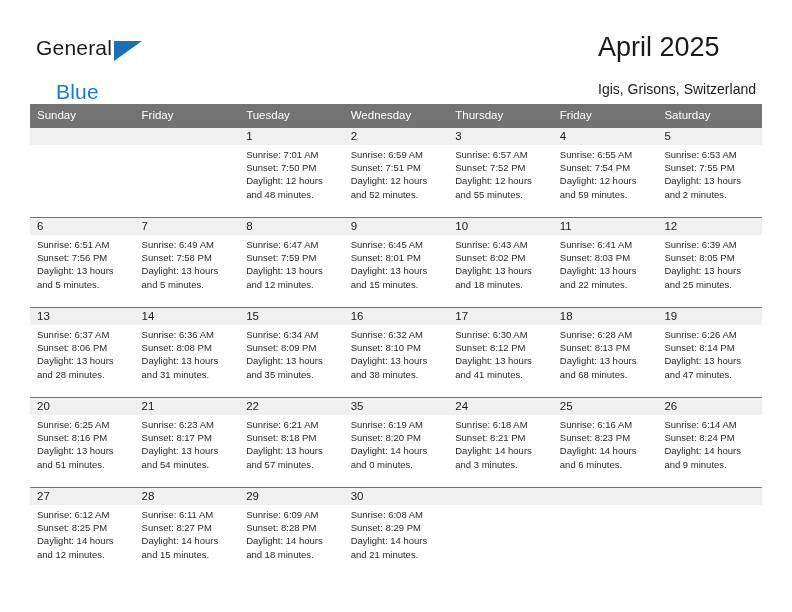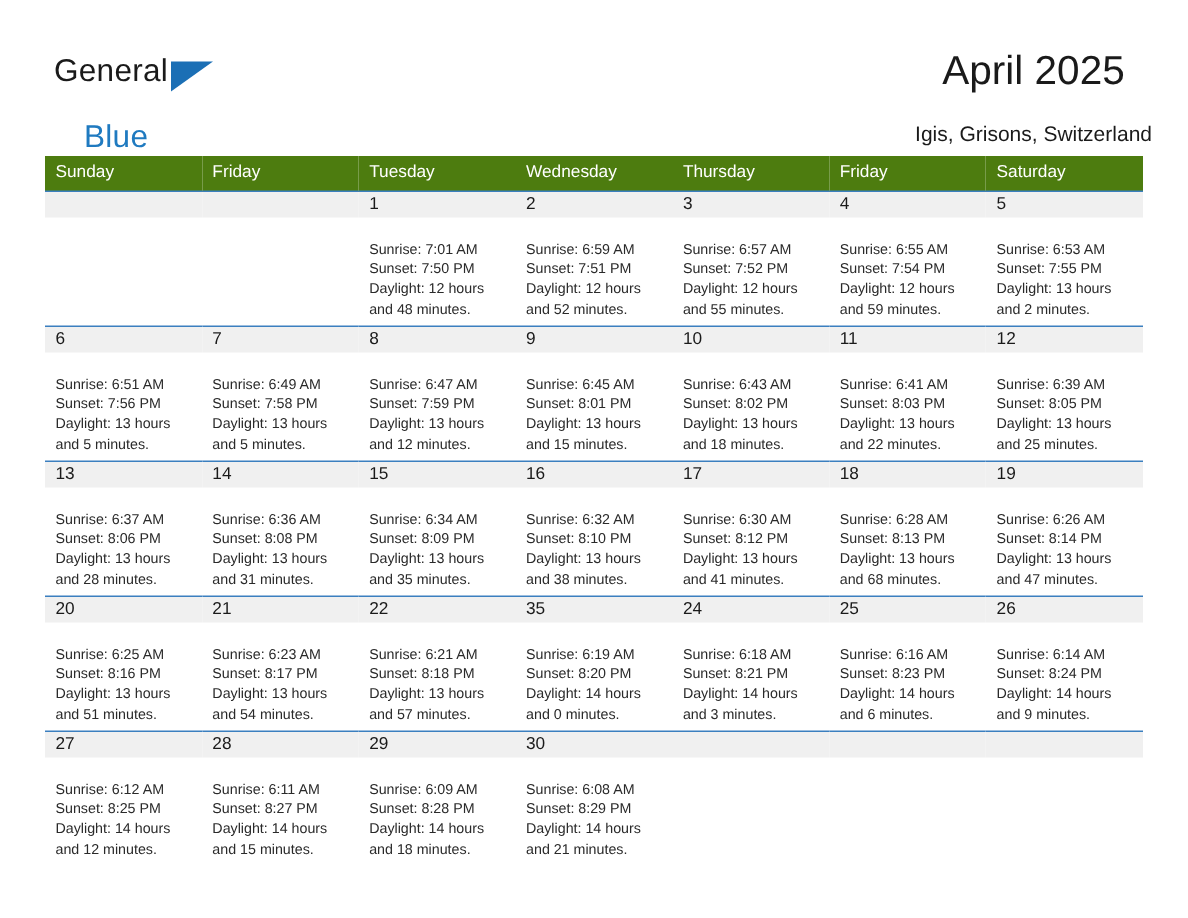--- a/index.html
+++ b/index.html
@@ -63,23 +63,23 @@
     left: 78px;
     top: 5px;
     width: 0;
     height: 0;
     border-left: 28px solid #1b6fb5;
     border-bottom: 20px solid transparent;
   }
 
   .title-block {
     position: absolute;
-    right: 24px;
+    right: 36px;
     top: 30px;
-    text-align: center;
+    text-align: left;
   }
   .cal-title {
     font-size: 27px;
     font-weight: 400;
     color: #1a1a1a;
     line-height: 34px;
     white-space: nowrap;
   }
   .cal-subtitle {
     margin-top: 16px;
@@ -93,21 +93,21 @@
   
   .calendar {
     position: absolute;
     left: 30px;
     top: 104px;
     width: 732px;
     border-collapse: collapse;
     table-layout: fixed;
   }
   .calendar th {
-    background: #4d7c0f;
+    background: #737373;
     color: #ffffff;
     font-size: 11.5px;
     font-weight: 400;
     text-align: left;
     padding: 5px 0 5px 7px;
     height: 12px;
     line-height: 13px;
     border: none;
   }
   .calendar td {
@@ -131,21 +131,21 @@
     line-height: 17px;
     padding-left: 7px;
     font-size: 11.5px;
     color: #1a1a1a;
     box-sizing: border-box;
   }
   .daycell.empty .daynum-band {
     background: #f0f0f0;
   }
   .info {
-    padding: 15px 4px 0 7px;
+    padding: 3px 4px 0 7px;
     font-size: 9.5px;
     line-height: 13.2px;
     color: #2a2a2a;
   }
   .info div {
     white-space: nowrap;
   }
   .info .dl {
     white-space: normal;
   }

